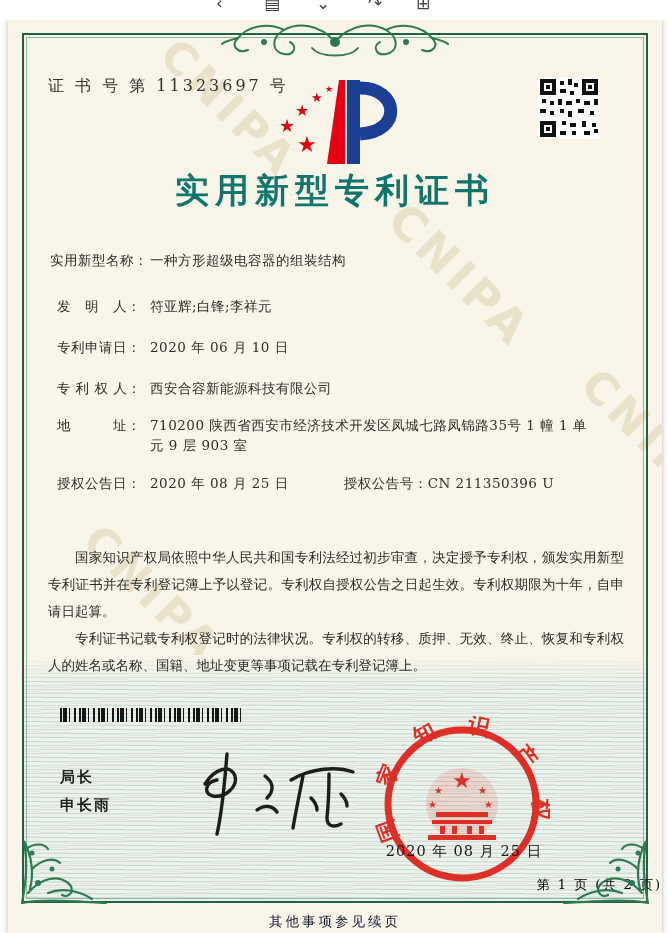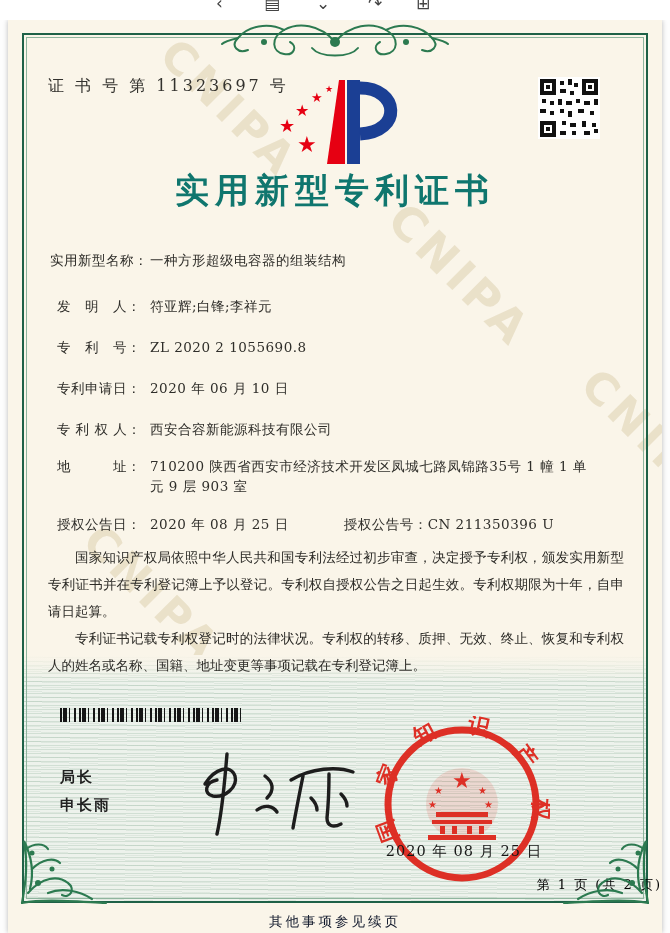--- a/index.html
+++ b/index.html
@@ -205,24 +205,20 @@
     <div class="fields">
       <div class="frow">
         <span class="lab">实用新型名称：</span>
         <span class="val">一种方形超级电容器的组装结构</span>
       </div>
       <div class="frow m26">
         <span class="lab">发　明　人：</span>
         <span class="val">符亚辉;白锋;李祥元</span>
       </div>
       <div class="frow m21">
-        <span class="lab">专　利　号：</span>
-        <span class="val">ZL 2020 2 1055690.8</span>
-      </div>
-      <div class="frow m21">
         <span class="lab">专利申请日：</span>
         <span class="val">2020 年 06 月 10 日</span>
       </div>
       <div class="frow m21">
         <span class="lab">专 利 权 人：</span>
         <span class="val">西安合容新能源科技有限公司</span>
       </div>
       <div class="frow m17">
         <span class="lab">地　　　址：</span>
         <span class="val" style="max-width:448px">710200 陕西省西安市经济技术开发区凤城七路凤锦路35号 1 幢 1 单元 9 层 903 室</span>

